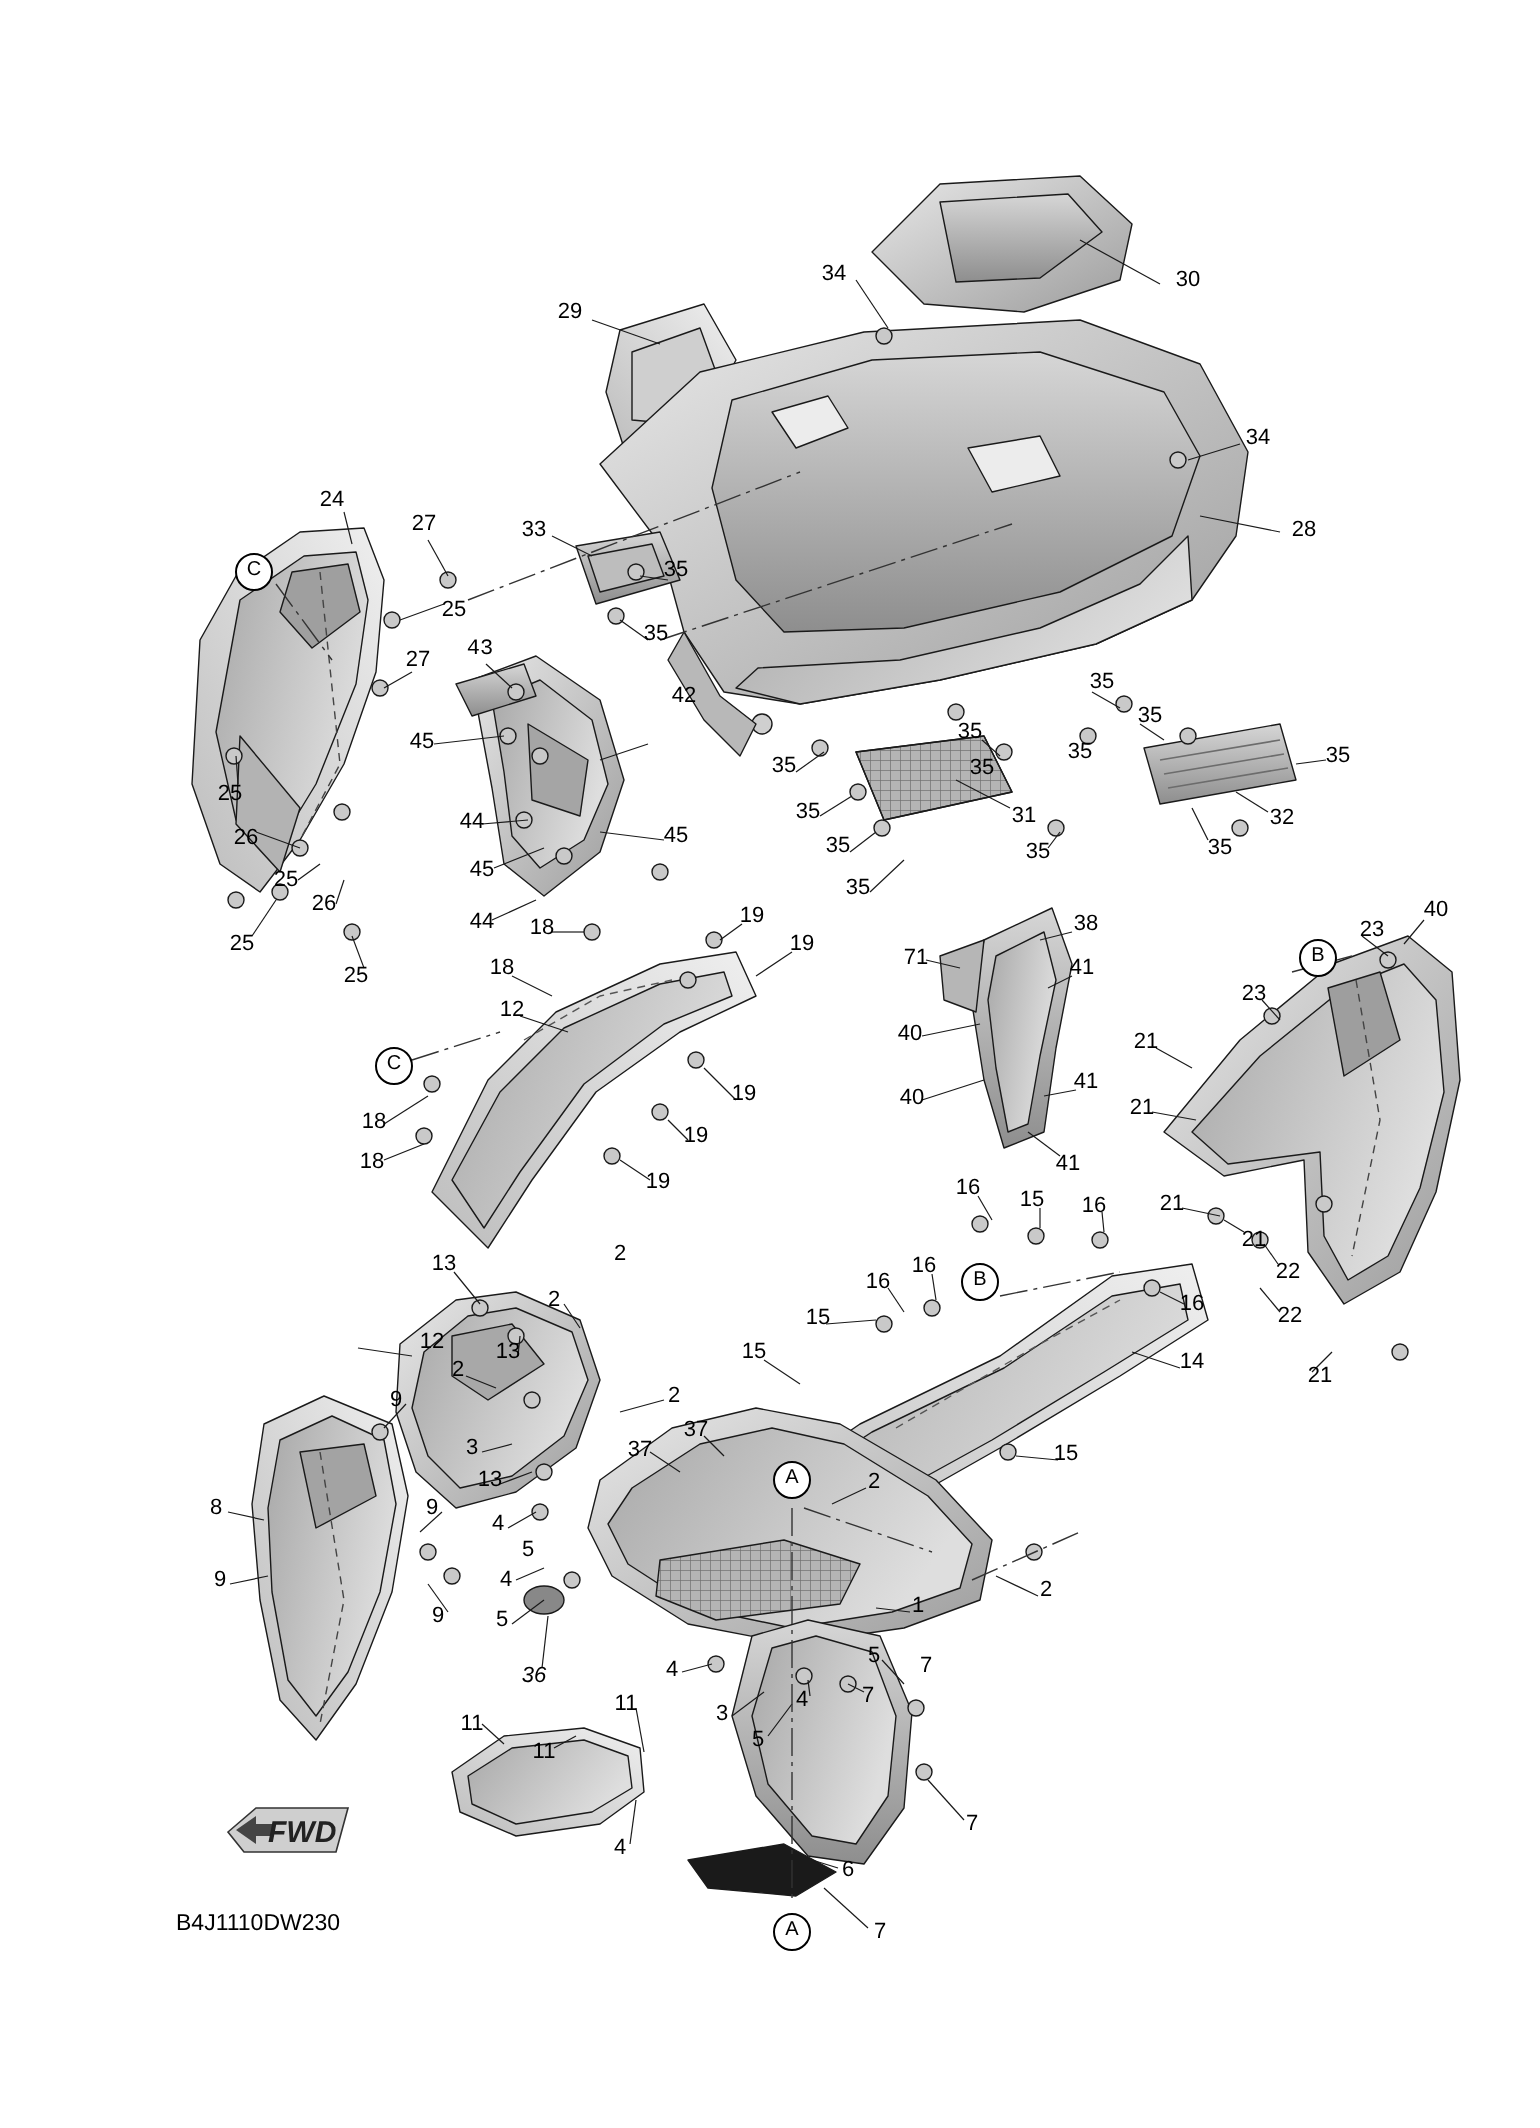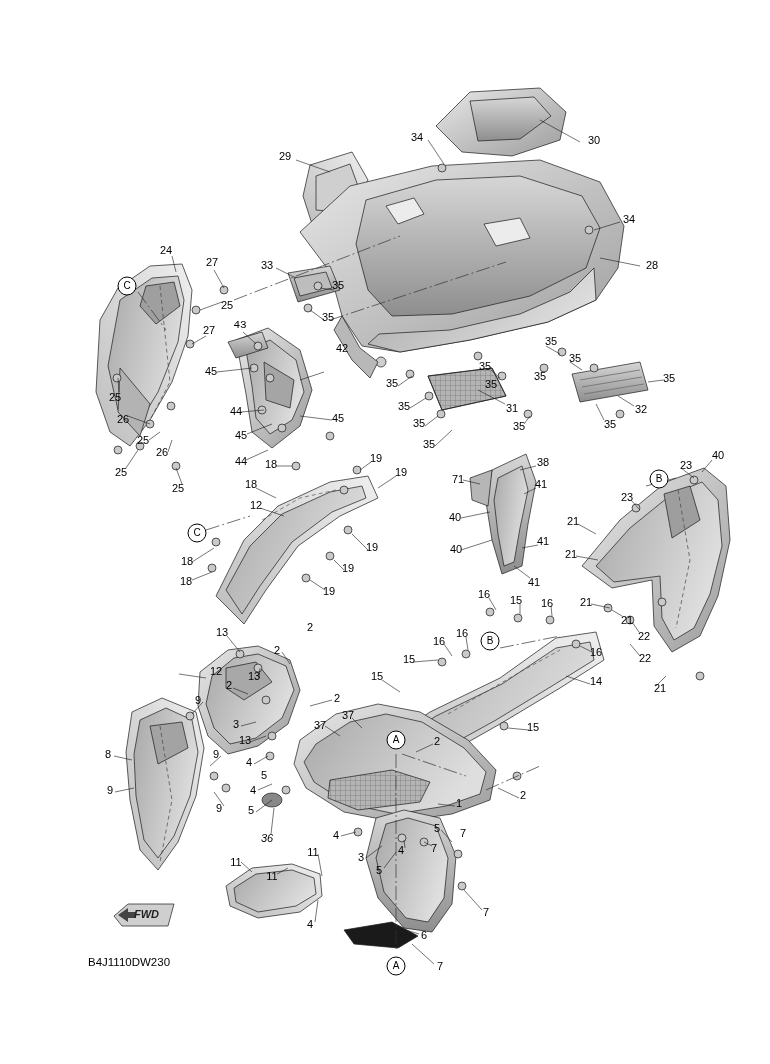--- a/index.html
+++ b/index.html
@@ -367,21 +367,21 @@
         <line x1="206" y1="530" x2="250" y2="516"></line>
         <line x1="138" y1="292" x2="166" y2="330"></line>
       </g>
     </g>
   </svg>
 
   <svg id="fwd-arrow" viewBox="0 0 66 30" xmlns="http://www.w3.org/2000/svg">
     <path d="M2 16 L16 4 L62 4 L56 26 L10 26 Z" fill="#cfcfcf" stroke="#333" stroke-width="0.8"></path>
     <path d="M6 15 L16 8 L16 12 L24 12 L24 18 L16 18 L16 22 Z" fill="#444"></path>
   </svg>
-  <div style="position:absolute;left:134px;top:908px;font-size:11px;font-weight:bold;font-style:italic;color:#222;">FWD</div>
+  <div style="position:absolute;left:134px;top:908px;font-size:15px;font-weight:bold;font-style:italic;color:#222;">FWD</div>
 
   <div id="part-code">B4J1110DW230</div>
 
   <div id="callout-layer">
       <div class="callout" style="left: 417px; top: 137px;">34</div>
       <div class="callout" style="left: 594px; top: 140px;">30</div>
       <div class="callout" style="left: 285px; top: 156px;">29</div>
       <div class="callout" style="left: 629px; top: 219px;">34</div>
       <div class="callout" style="left: 652px; top: 265px;">28</div>
       <div class="callout" style="left: 166px; top: 250px;">24</div>

